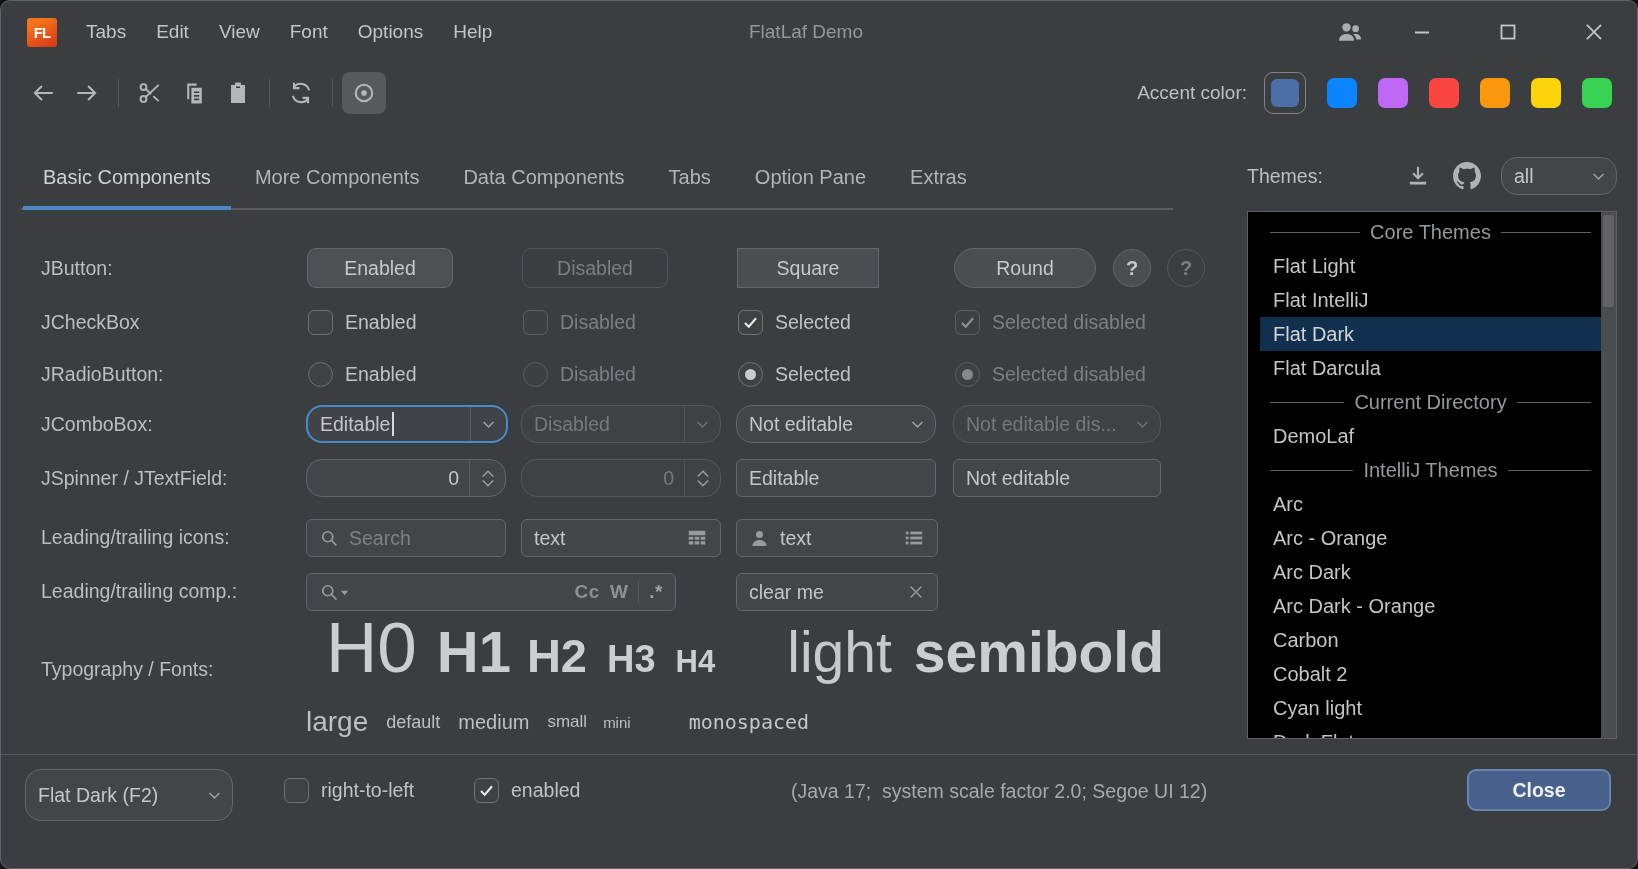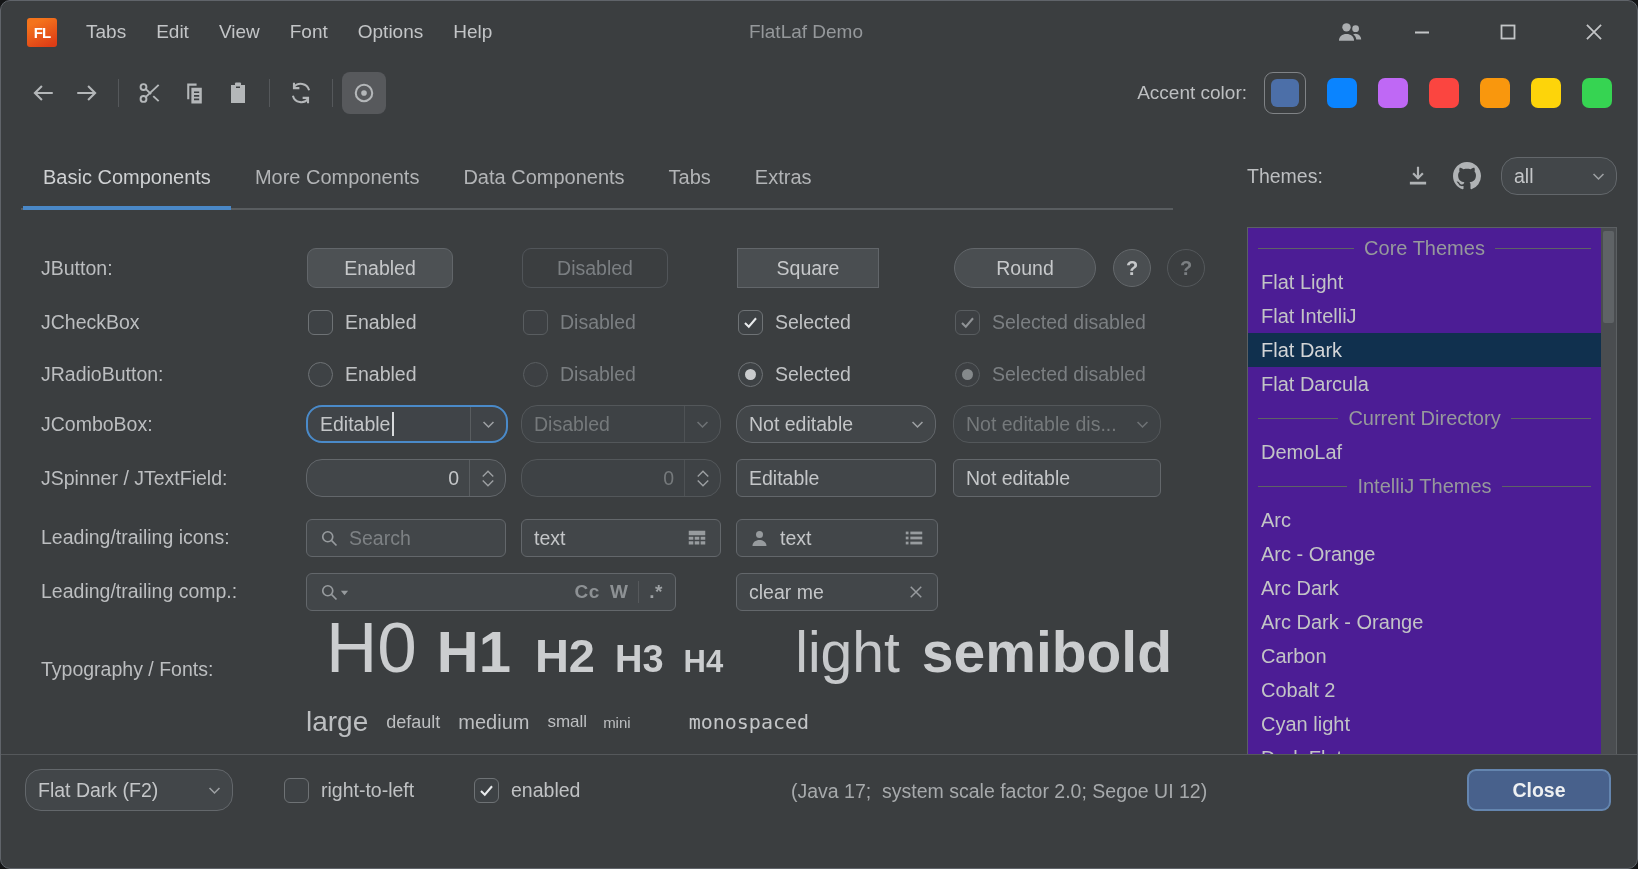--- a/index.html
+++ b/index.html
@@ -84,35 +84,35 @@
   .rdot{width:11px;height:11px;border-radius:50%;background:#c9cbcd;visibility:hidden;}
   .on .rdot{visibility:visible;}
   .dis{color:#7b7f82;}
   .dis .cbox,.dis .rbox{border-color:#595d60;background:#3d4043;color:#8f9295;}
   .dis .rdot{background:#85898b;}
   
   .typo{position:absolute;left:305px;top:608px;display:flex;align-items:baseline;color:#cbcdcf;line-height:1.1;}
   .typo .h00{font-size:88px;font-weight:400;letter-spacing:-2px;}
   .typo .h0{font-size:71px;font-weight:400;margin-left:20px;}
   .typo .h1{font-size:58px;font-weight:bold;margin-left:20px;}
-  .typo .h2{font-size:47px;font-weight:bold;margin-left:24px;text-align:center;}
+  .typo .h2{font-size:47px;font-weight:bold;margin-left:16px;text-align:center;}
   .typo .h3{font-size:38px;font-weight:bold;margin-left:20px;}
   .typo .h4{font-size:31px;font-weight:bold;margin-left:20px;}
   .typo .wlight{font-size:57px;font-weight:300;margin-left:72px;color:#c6c8ca;}
   .typo .wsemi{font-size:57px;font-weight:bold;margin-left:22px;}
   .typo2{position:absolute;left:305px;top:705px;display:flex;align-items:center;color:#bdbfc1;}
   .typo2 .s0{font-size:28px;}
   .typo2 .s1{font-size:18px;margin-left:18px;}
   .typo2 .s2{font-size:20px;margin-left:18px;}
   .typo2 .s3{font-size:17px;margin-left:18px;}
   .typo2 .s4{font-size:15px;margin-left:16px;}
   .typo2 .smono{font-size:20px;margin-left:58px;font-family:"DejaVu Sans Mono",monospace;color:#c4c6c8;}
   
   .tlist{position:absolute;left:1246px;top:210px;width:370px;height:528px;box-sizing:border-box;
-    background:#4c1d95;border:1px solid #5c6063;overflow:hidden;padding:3px 15px 0 0;font-size:20px;margin-top:16px;}
+    background:#000000;border:1px solid #5c6063;overflow:hidden;padding:3px 15px 0 12px;font-size:20px;}
   .trow{height:34px;display:flex;align-items:center;padding:0 13px;color:#c2c4c6;white-space:nowrap;}
   .trow.sel{background:#10304e;color:#d3d5d7;}
   .tgroup{height:34px;display:flex;align-items:center;gap:10px;color:#96999c;padding:0 10px;}
   .tgroup::before,.tgroup::after{content:"";flex:1;height:1px;background:#5e6265;}
   .tscroll{position:absolute;right:0;top:0;width:15px;height:100%;background:#4a4d50;}
   .tthumb{position:absolute;top:3px;left:2px;width:11px;height:92px;background:#5f6366;border-radius:2px;}
   
   .ssep{position:absolute;left:0;right:0;top:753px;height:1px;background:#55585b;}
   .status-info{position:absolute;left:790px;top:779px;font-size:19.5px;color:#a7aaac;white-space:pre;}
   .closeb{position:absolute;left:1466px;top:768px;width:144px;height:42px;box-sizing:border-box;
@@ -219,20 +219,21 @@
     <span class="swatch" style="background-color: rgb(249, 151, 13);"></span>
     <span class="swatch" style="background-color: rgb(253, 212, 10);"></span>
     <span class="swatch" style="background-color: rgb(54, 212, 82);"></span>
   </div>
 
   <div class="tabbar">
     <div class="tab sel">Basic Components</div>
     <div class="tab">More Components</div>
     <div class="tab">Data Components</div>
     <div class="tab">Tabs</div>
+    <div class="tab">Option Pane</div>
     <div class="tab">Extras</div>
   </div>
 
   <div class="themes-head">
     <span class="themes-label">Themes:</span>
     <span class="th-spacer"></span>
     <span class="th-ic">
       <svg width="26" height="26" viewBox="0 0 24 24" stroke="currentColor" stroke-width="2" fill="none">
         <path d="M12 3.5v9.5M7.5 9.5l4.5 4.5 4.5-4.5"></path>
           <path d="M4.5 18.5h15" stroke-width="2.6"></path>
@@ -530,21 +531,21 @@
       </div>
     <div class="trow">
         <span>Dark Flat</span>
       </div>
     <div class="tscroll">
       <div class="tthumb"></div>
     </div>
   </div>
 
   <div class="ssep"></div>
-  <div class="cfield" style="left:24px;top:768px;width:208px;height:42px">
+  <div class="cfield" style="left:24px;top:768px;width:208px;height:52px">
     <span class="ctext">
         <span>Flat Dark (F2)</span>
       </span>
     <span class="carrow">
       <svg width="17" height="17" viewBox="0 0 24 24" stroke="currentColor" stroke-width="2.2" fill="none">
           <path d="M5 8.5l7 7 7-7"></path>
         </svg>
     </span>
   </div>
   <div class="check" style="left:283px;top:772px">

